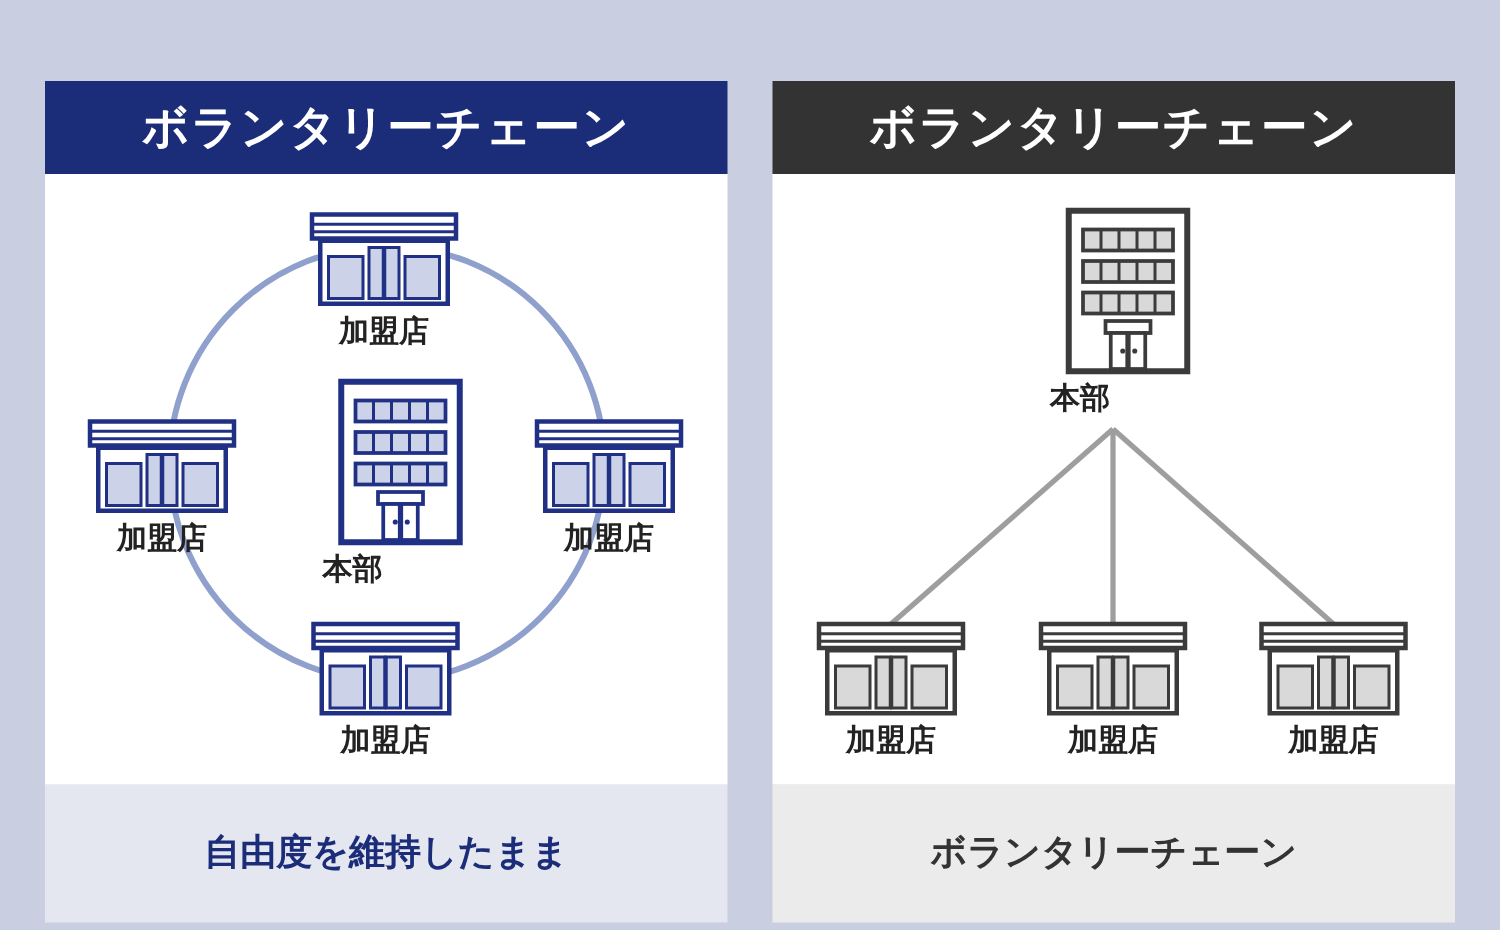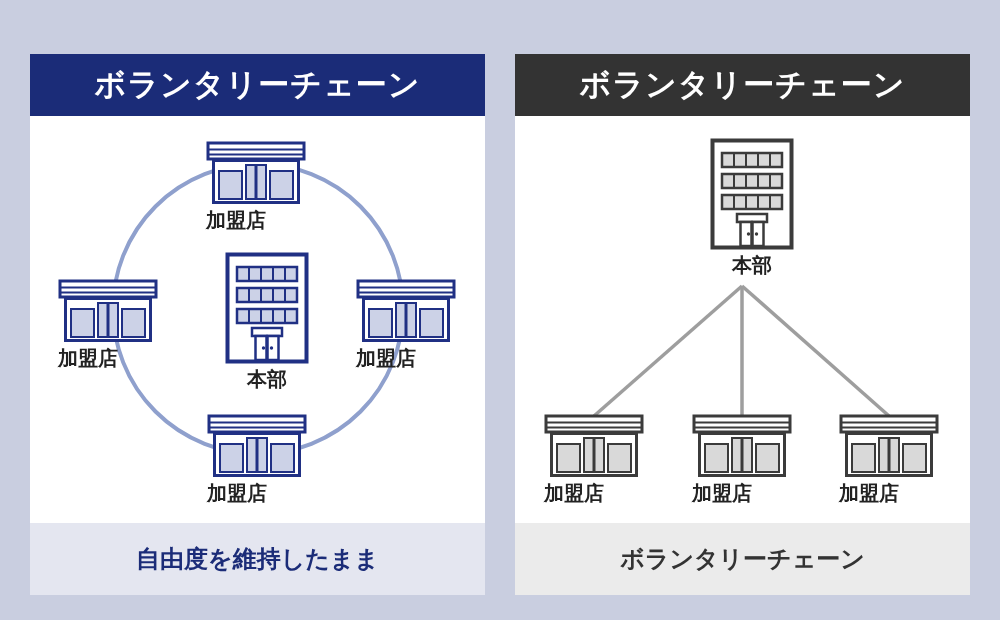--- a/index.html
+++ b/index.html
@@ -47,21 +47,21 @@
   }
   .panel.left  .panel-header { background: var(--navy); }
   .panel.right .panel-header { background: var(--dark); }
   .panel-body {
     position: relative;
     height: 407px;
     background: #ffffff;
     overflow: hidden;
   }
   .panel-footer {
-    height: 72px;
+    height: 92px;
     display: flex;
     flex-direction: column;
     align-items: center;
     justify-content: center;
     font-weight: bold;
     font-size: 24px;
     line-height: 36px;
     text-align: center;
     gap: 12px;
   }
@@ -69,27 +69,27 @@
   .panel.right .panel-footer { background: var(--right-footer-bg); color: var(--dark); }
   .overlay {
     position: absolute;
     left: 0; top: 0;
     width: 455px; height: 407px;
     pointer-events: none;
   }
   .store {
     position: absolute;
     width: 100px;
-    text-align: left;
+    text-align: center;
   }
   .store .icon { display: block; width: 100px; height: 64px; margin: 0 auto; }
   .hq {
     position: absolute;
     width: 104px;
-    text-align: center;
+    text-align: left;
   }
   .hq .icon { display: block; width: 84px; height: 112px; margin: 0 auto; }
   .icon-label {
     margin-top: 2px;
     font-size: 20px;
     font-weight: bold;
     color: var(--label-color);
     white-space: nowrap;
   }
   .blue { color: var(--icon-navy); --pane-fill: var(--pane-blue); }

